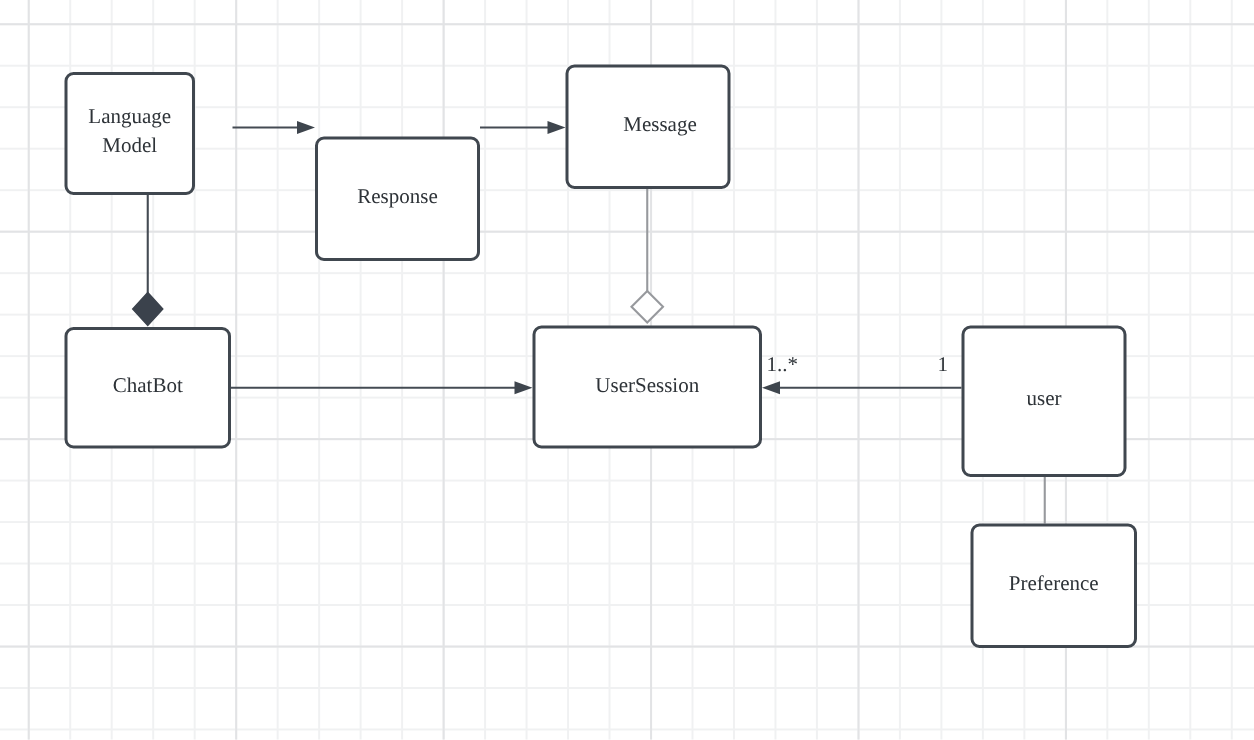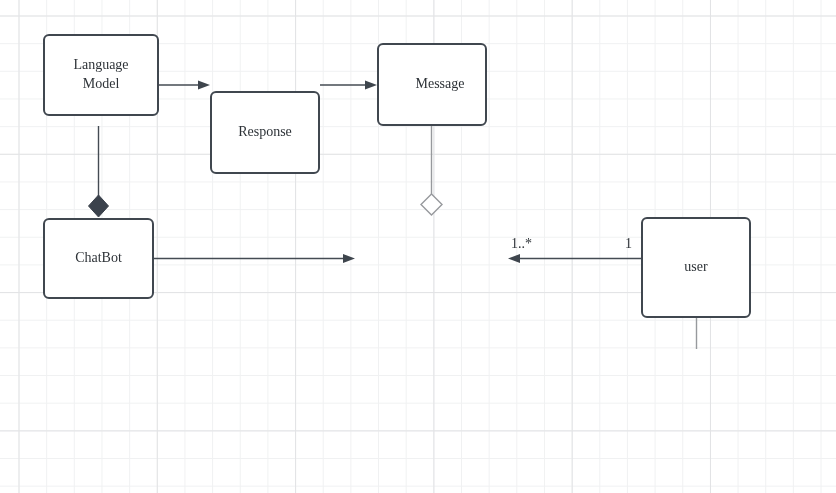--- a/index.html
+++ b/index.html
@@ -100,39 +100,45 @@
     <g>
       <line class="edge-line-gray" x1="431.5" y1="126" x2="431.5" y2="194"></line>
       <polygon class="diamond-hollow" points="431.5,194 442,204.5 431.5,215 421,204.5"></polygon>
     </g>
 
     <g>
       <line class="edge-line-gray" x1="696.5" y1="300" x2="696.5" y2="349"></line>
     </g>
   </svg>
 
-  <div class="node" style="left:43px;  top:34px;  width:116px; height:82px;">
+  <div class="node" style="left:43px;  top:48px;  width:87px; height:82px;">
     <span class="node-label">Language Model</span>
   </div>
 
   <div class="node" style="left:210px; top:43px;  width:110px; height:83px;margin-top:48px;">
     <span class="node-label">Response</span>
   </div>
 
   <div class="node" style="left:377px; top:43px;  width:110px; height:83px;padding-left:16px;">
     <span class="node-label">Message</span>
   </div>
 
   <div class="node" style="left:43px;  top:218px; width:111px; height:81px;text-align:right;">
     <span class="node-label">ChatBot</span>
   </div>
 
+  <div class="node" style="left:355px; top:217px; width:153px; height:82px;">
+    <span class="node-label">UserSession</span>
+  </div>
 
   <div class="node" style="left:641px; top:217px; width:110px; height:101px;">
     <span class="node-label">user</span>
   </div>
 
+  <div class="node" style="left:647px; top:349px; width:111px; height:83px;">
+    <span class="node-label">Preference</span>
+  </div>
 
   <div class="edge-label" style="left:511px; top:237px;">1..*</div>
 
   <div class="edge-label" style="left:616px; top:237px; width:16px; text-align:right;">1</div>
 
 </div>
 
 </body></html>

